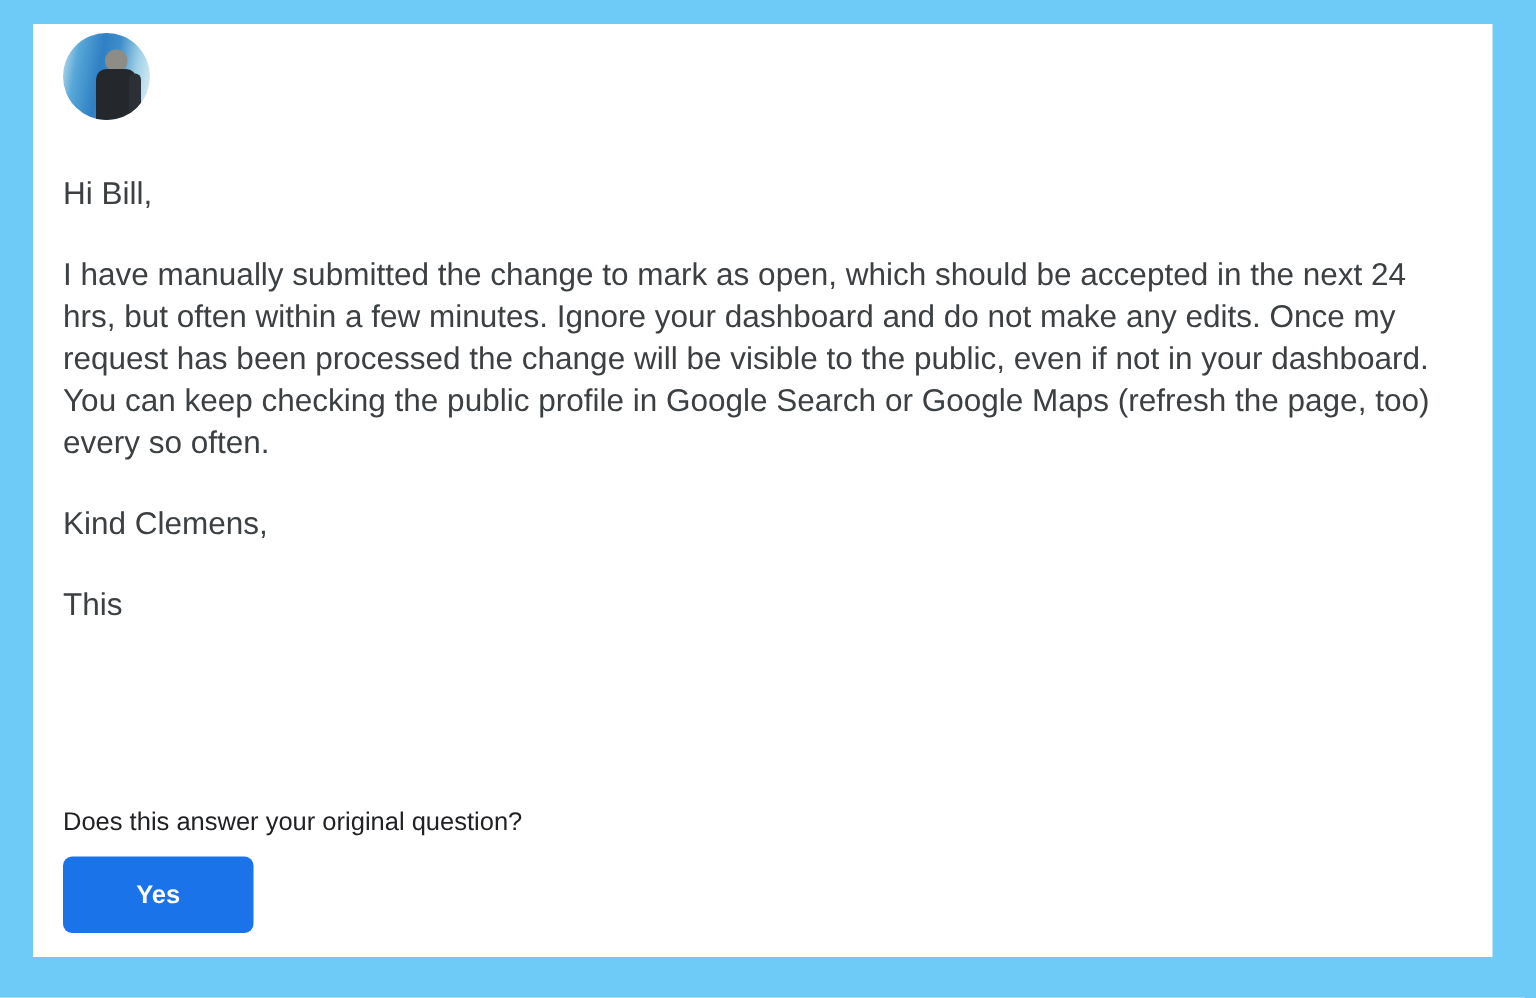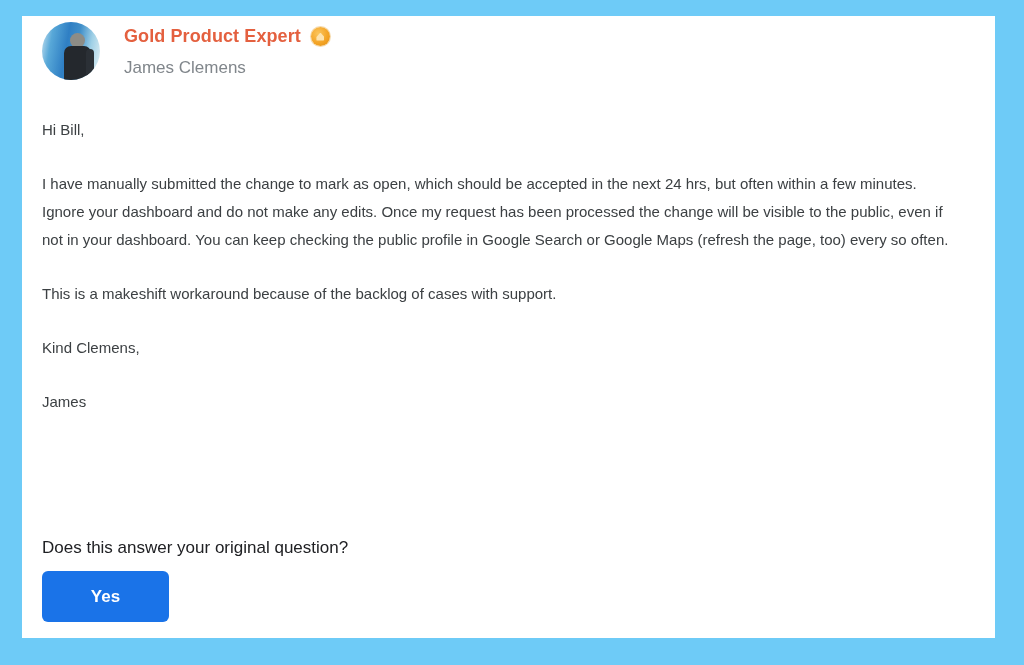--- a/index.html
+++ b/index.html
@@ -143,21 +143,21 @@
   }
 
   
   #message-body {
     position: absolute;
     left: 20px;
     top: 100px;
     width: 915px;
   }
   .para {
-    font-size: 15px;
+    font-size: 21px;
     line-height: 28px;
     color: #3C4043;
     margin: 0 0 26px 0;
   }
   .para:last-child { margin-bottom: 0; }
 
   #question-prompt {
     position: absolute;
     left: 20px;
     top: 522px;
@@ -193,36 +193,28 @@
     <div class="clipped-line"></div>
 
     <div id="author-header">
 
       <div id="avatar">
         <div class="head"></div>
         <div class="torso"></div>
         <div class="arm"></div>
       </div>
 
-      <div id="author-text">
-        <div id="expert-row">
-          <span id="expert-title">Gold Product Expert</span>
-          <span id="expert-badge"></span>
-        </div>
-        <div id="author-name">James Clemens</div>
-      </div>
 
     </div>
 
     <div id="message-body">
       <p class="para">Hi Bill,</p>
       <p class="para">I have manually submitted the change to mark as open, which should be accepted in the next 24 hrs, but often within a few minutes. Ignore your dashboard and do not make any edits. Once my request has been processed the change will be visible to the public, even if not in your dashboard. You can keep checking the public profile in Google Search or Google Maps (refresh the page, too) every so often.</p>
-      <p class="para">This is a makeshift workaround because of the backlog of cases with support.</p>
       <p class="para">Kind Clemens,</p>
-      <p class="para">James</p>
+      <p class="para">This</p>
     </div>
 
     <div id="question-prompt">Does this answer your original question?</div>
 
     <button id="yes-button">Yes</button>
 
   </div>
 </div>
 
 </body></html>

